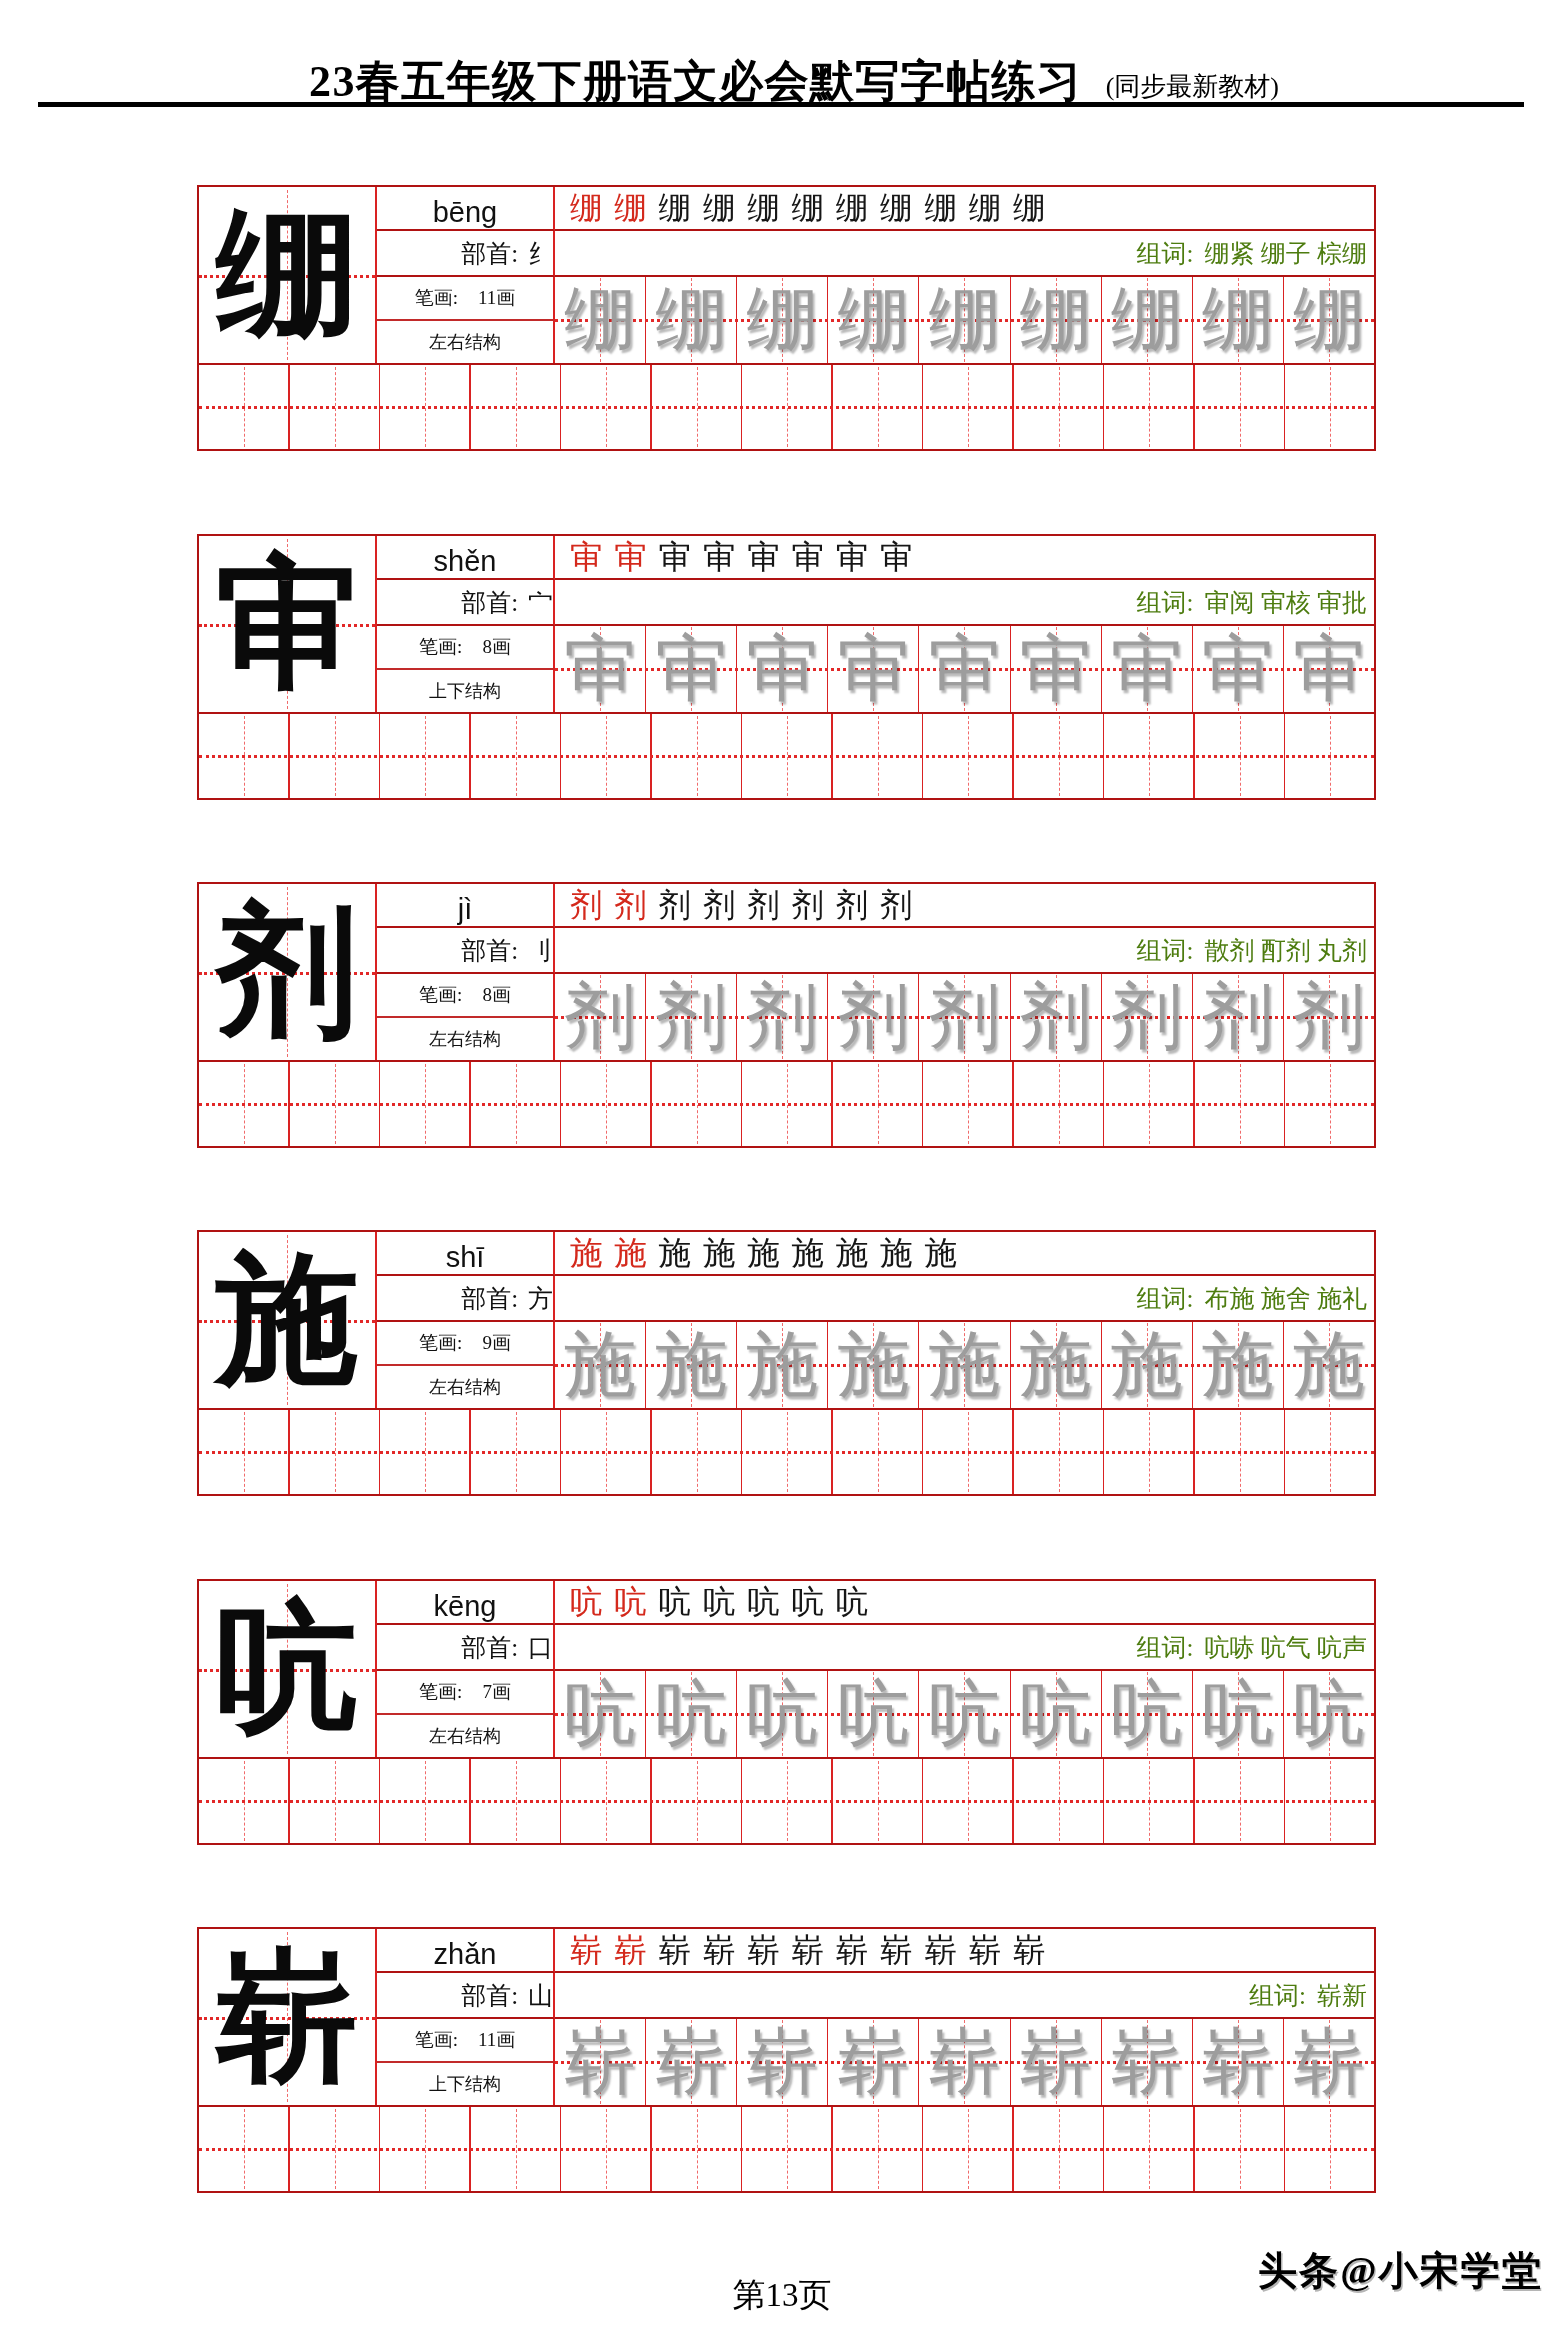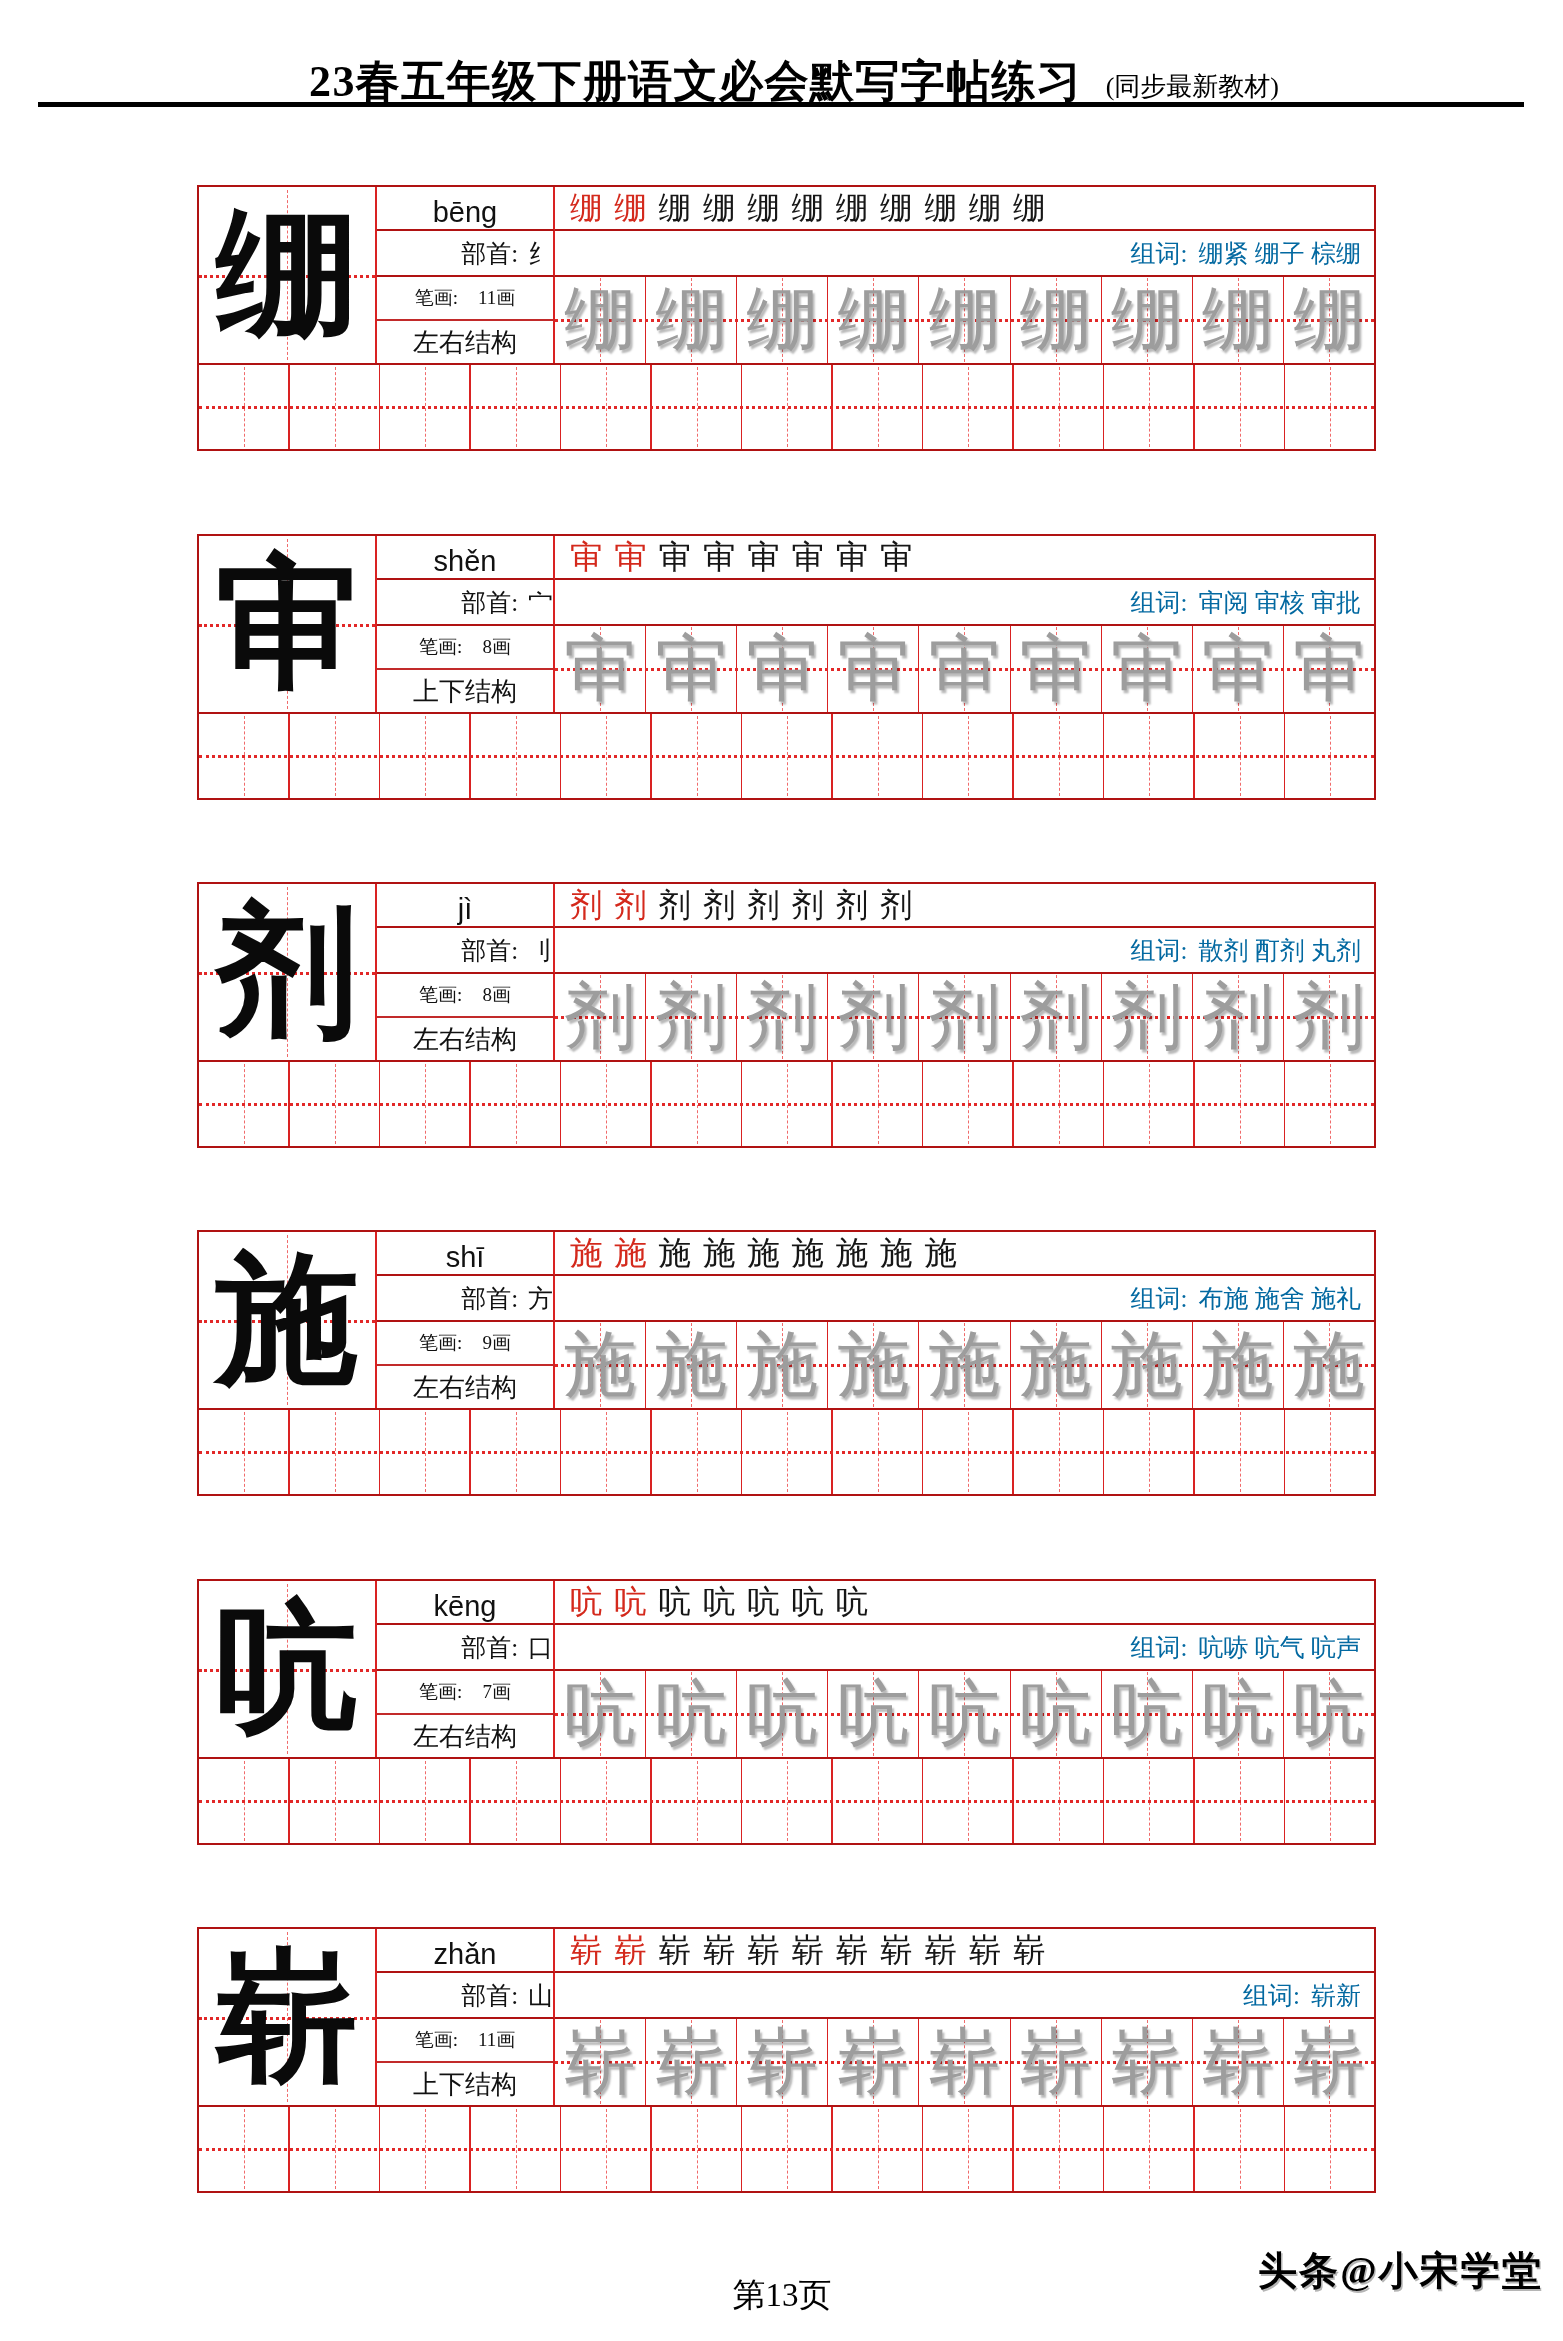--- a/index.html
+++ b/index.html
@@ -34,32 +34,32 @@
 
   
   .pinyin-cell{grid-column:2;grid-row:1;border-right:2.1px solid #d92222;border-bottom:2.8px solid #b01212;
                display:flex;align-items:flex-end;justify-content:center;
                font-family:"Liberation Sans","DejaVu Sans",sans-serif;font-size:29px;color:#111;}
   .radical-cell{grid-column:2;grid-row:2;border-right:2.1px solid #d92222;border-bottom:2.8px solid #b01212;
                 display:flex;align-items:center;justify-content:flex-end;font-size:25px;color:#111;gap:9.7px;}
   .strokes-cell{grid-column:2;grid-row:3;border-right:2.1px solid #d92222;border-bottom:2.1px solid #c22a2a;
                 display:flex;align-items:center;justify-content:center;font-size:19px;color:#111;gap:20px;font-family:Liberation Serif, serif;}
   .structure-cell{grid-column:2;grid-row:4;border-right:2.1px solid #d92222;
-                  display:flex;align-items:center;justify-content:center;font-size:26px;color:#111;}
+                  display:flex;align-items:center;justify-content:center;font-size:18px;color:#111;}
 
   
   .stroke-cell{grid-column:3;grid-row:1;border-bottom:2.8px solid #b01212;
                display:flex;align-items:center;padding-left:15px;gap:11.8px;overflow:hidden;}
   .stroke-step{font-size:32.5px;line-height:1;color:#161616;}
   .stroke-step.red{color:#d4291c;}
 
   
   .words-cell{grid-column:3;grid-row:2;border-bottom:2.8px solid #b01212;
               display:flex;align-items:center;justify-content:flex-end;
-              padding-right:13px;font-size:25px;color:#0369a1;gap:11px;}
+              padding-right:7px;font-size:25px;color:#4d7c0f;gap:11px;}
 
   
   .practice-area{grid-column:3;grid-row:3/5;display:flex;position:relative;}
   .practice-cell{position:relative;flex:1;border-right:1.4px solid #d92222;
                  display:flex;align-items:center;justify-content:center;}
   .practice-cell:last-child{border-right:none;}
   .practice-cell::before{content:"";position:absolute;left:50%;top:1.4px;bottom:1.4px;
                          border-left:1.4px dashed #f06a6a;}
   .ghost-char{position:relative;z-index:2;font-size:72px;line-height:1;color:#9d9d9d;
               text-shadow:2.1px 2.8px 2.1px rgba(0,0,0,0.28);}

